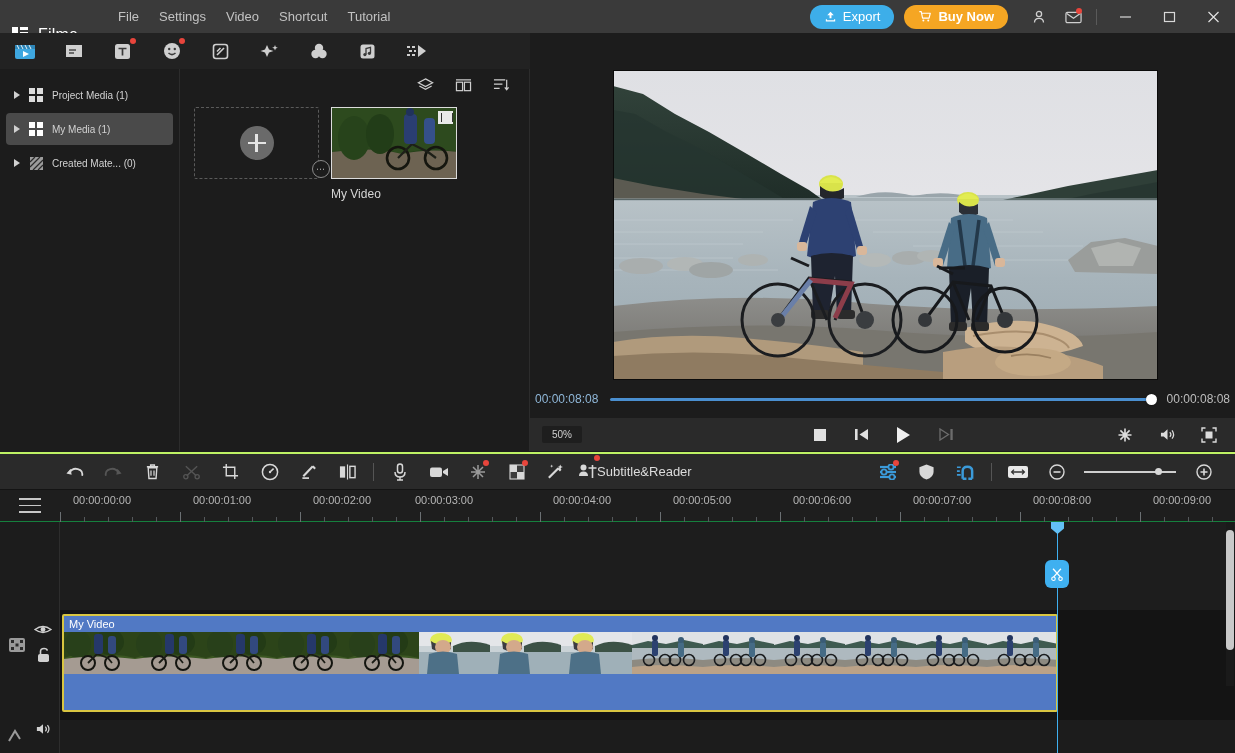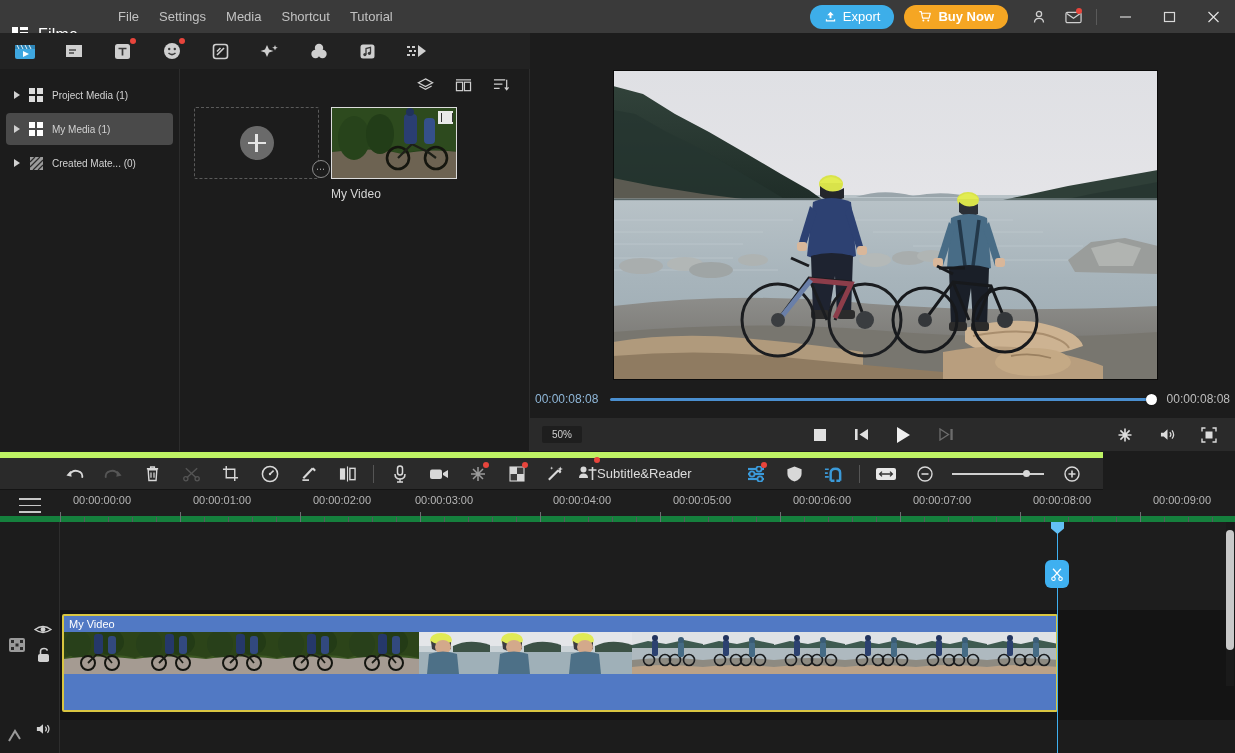--- a/index.html
+++ b/index.html
@@ -155,38 +155,38 @@
   .zoomchip {
     margin-left:12px; background:#1e1e1e; color:#d0d0d0; font-size:10px;
     padding:3px 10px; border-radius:2px;
   }
   .transport { position:absolute; left:50%; transform:translateX(-50%); display:flex; align-items:center; gap:22px;}
   .tp { width:20px;height:20px;display:flex;align-items:center;justify-content:center;}
   .ctrl-right { margin-left:auto; display:flex; align-items:center; gap:22px; padding-right:16px;}
 
   
   .tl-toolbar {
-    position:absolute; left:0; top:452px; width:1103px; height:38px;
+    position:absolute; left:0; top:452px; width:1235px; height:38px;
     background:#2a2a2a; display:flex; align-items:center;
-    border-top:6px solid #bef264; border-bottom:1px solid #141414;
+    border-top:2px solid #bef264; border-bottom:1px solid #141414;
   }
   .tt { width:39px;height:38px;display:flex;align-items:center;justify-content:center;position:relative;}
   .tt .dot-red{ right:8px; top:7px; width:6px;height:6px;}
   .tt.disabled { opacity:.45; }
   .tt-sep { width:1px;height:18px;background:#555; margin:0 6px; }
   .sub-label { font-size:13px; color:#dcdcdc; margin-left:-4px; }
   .tl-right { margin-left:auto; display:flex; align-items:center; padding-right:12px; }
   .zoom-slider { width:92px; height:14px; position:relative; margin:0 8px; display:flex;align-items:center;}
   .zs-track { width:100%; height:2px; background:#cfcfcf;}
   .zs-knob { position:absolute; left:77%; width:7px;height:7px;border-radius:50%;background:#d8d8d8;}
 
   
   .tl-ruler {
     position:absolute; left:0; top:490px; width:1235px; height:32px;
-    background:#1e1e1e; border-bottom:6px solid #15803d;
+    background:#1e1e1e; border-bottom:1px solid #15803d;
   }
   .hamburger {
     position:absolute; left:19px; top:8px; width:22px; height:16px;
   }
   .hamburger span { display:block; height:1.5px; background:#c8c8c8; margin-bottom:5px; }
   .ruler-area { position:absolute; left:60px; top:0; right:0; height:32px; overflow:hidden; }
   .rtick { position:absolute; bottom:0; width:1px; background:#55595c; }
   .rtick.major { height:10px; background:#6b7073; }
   .rtick.minor { height:5px; }
   .rlabel { position:absolute; top:4px; font-size:11px; color:#b6b6b6; transform:translateX(-50%); white-space:nowrap;}
@@ -259,21 +259,21 @@
           <i></i>
           <i></i>
           <i></i>
           <i></i>
       </span>
       <span class="logo-text">Filme</span>
     </div>
     <div class="menubar">
       <div class="mi">File</div>
       <div class="mi">Settings</div>
-      <div class="mi">Media</div>
+      <div class="mi">Video</div>
       <div class="mi">Shortcut</div>
       <div class="mi">Tutorial</div>
     </div>
 
     <div class="tb-right">
       <div class="btn-export">
         <span>
           <svg width="13" height="13" viewBox="0 0 16 16">
               <path d="M8 2 L12 6.5 H9.2 V10 H6.8 V6.5 H4 Z" fill="#fff"></path>
               <path d="M3 11.5 V13.5 H13 V11.5" stroke="#fff" stroke-width="1.5" fill="none"></path>

